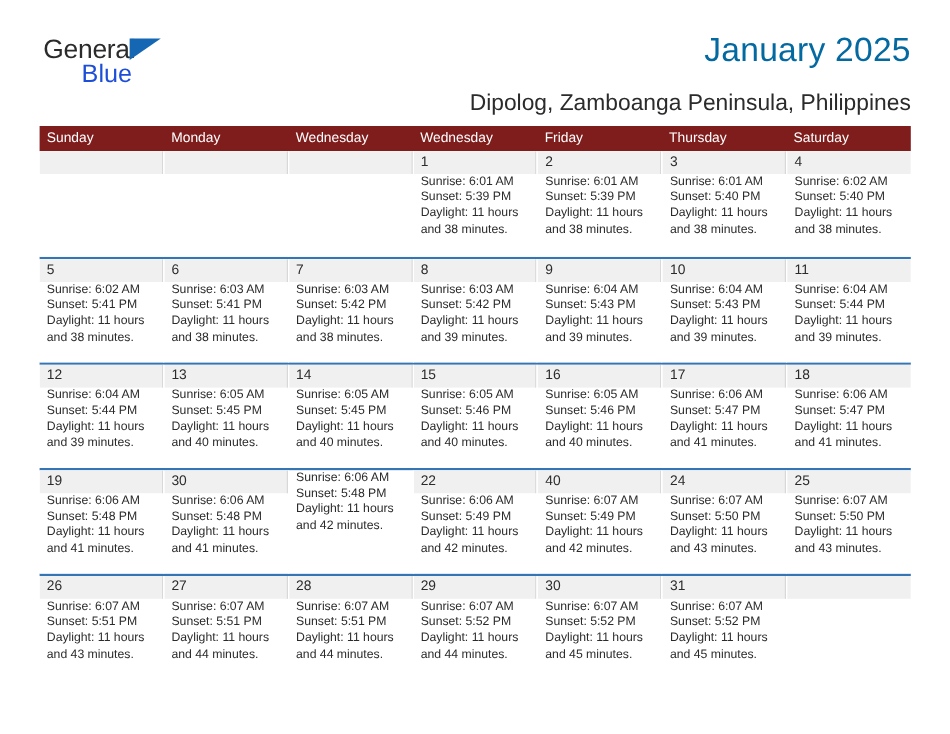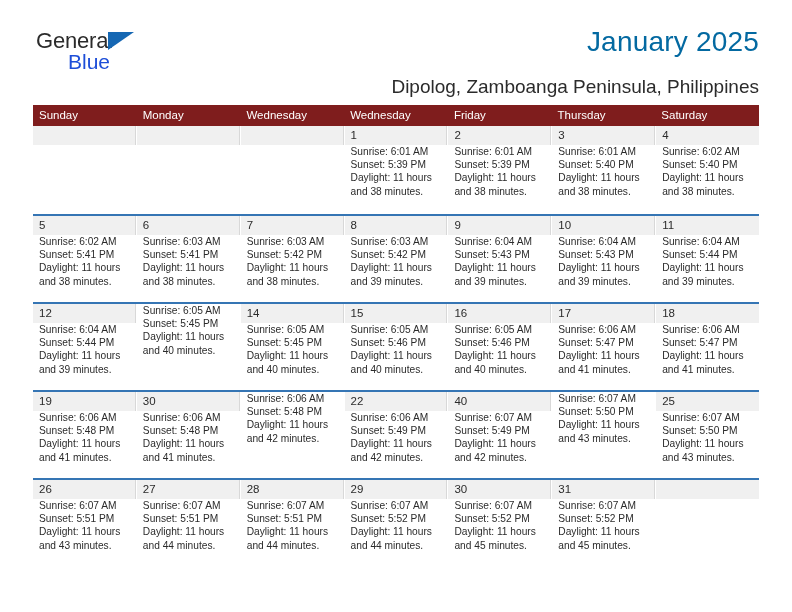--- a/index.html
+++ b/index.html
@@ -281,20 +281,21 @@
           <div class="day-cell">
             <div class="day-num">12</div>
             <div class="day-body">
               <div>Sunrise: 6:04 AM</div>
               <div>Sunset: 5:44 PM</div>
               <div>Daylight: 11 hours</div>
               <div>and 39 minutes.</div>
             </div>
           </div>
           <div class="day-cell">
+            <div class="day-num">13</div>
             <div class="day-body">
               <div>Sunrise: 6:05 AM</div>
               <div>Sunset: 5:45 PM</div>
               <div>Daylight: 11 hours</div>
               <div>and 40 minutes.</div>
             </div>
           </div>
           <div class="day-cell">
             <div class="day-num">14</div>
             <div class="day-body">
@@ -380,20 +381,21 @@
           <div class="day-cell">
             <div class="day-num">40</div>
             <div class="day-body">
               <div>Sunrise: 6:07 AM</div>
               <div>Sunset: 5:49 PM</div>
               <div>Daylight: 11 hours</div>
               <div>and 42 minutes.</div>
             </div>
           </div>
           <div class="day-cell">
+            <div class="day-num">24</div>
             <div class="day-body">
               <div>Sunrise: 6:07 AM</div>
               <div>Sunset: 5:50 PM</div>
               <div>Daylight: 11 hours</div>
               <div>and 43 minutes.</div>
             </div>
           </div>
           <div class="day-cell">
             <div class="day-num">25</div>
             <div class="day-body">

